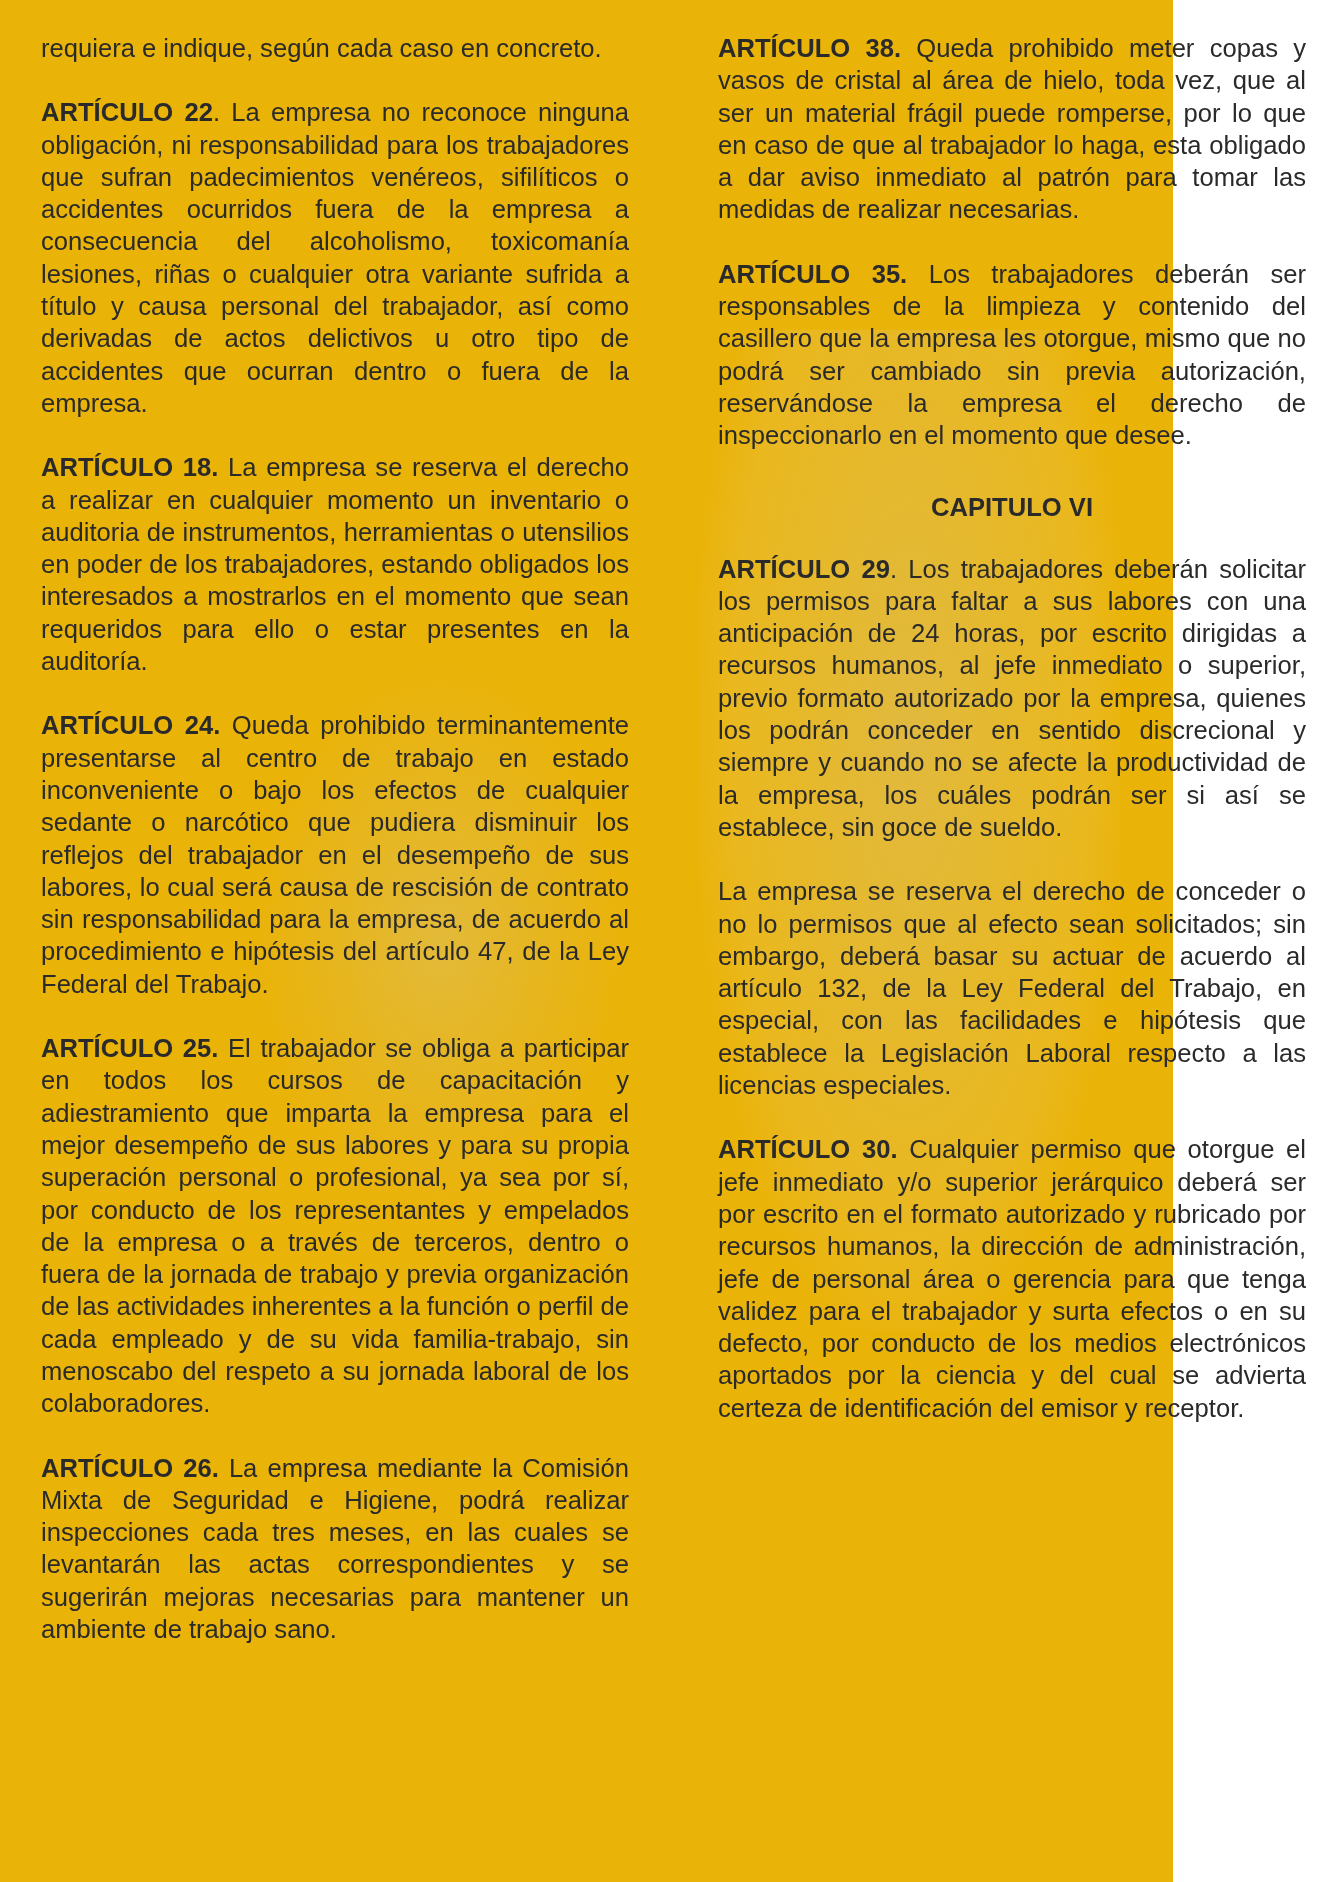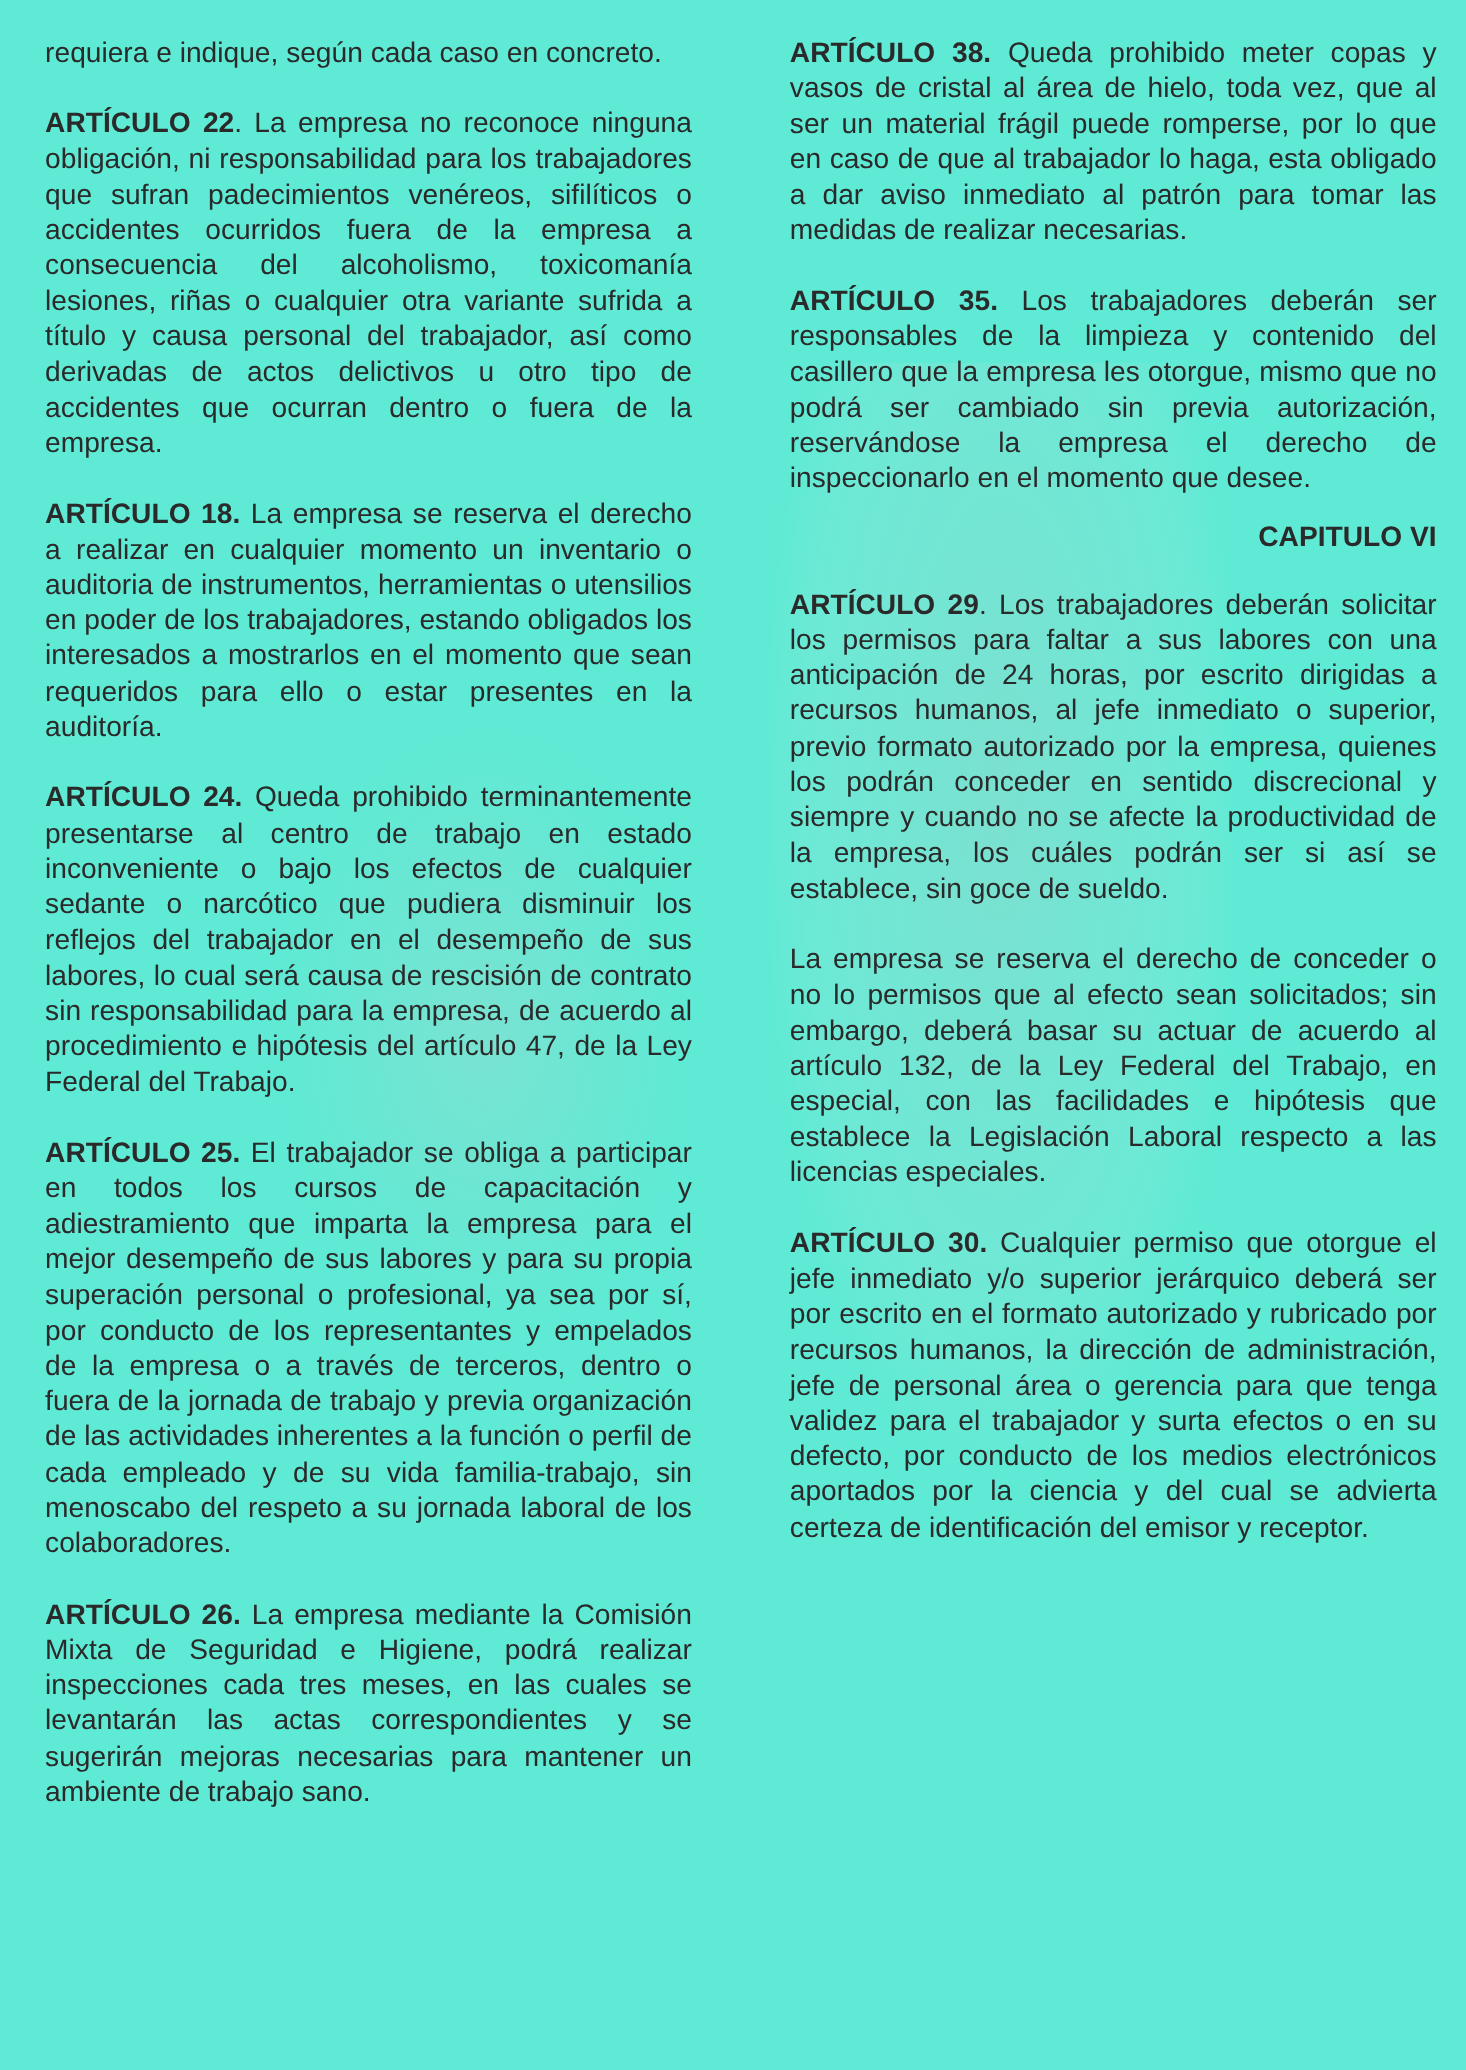--- a/index.html
+++ b/index.html
@@ -2,22 +2,22 @@
 <html><head>
 <meta charset="utf-8">
 <style>
   html, body { margin: 0; padding: 0; background: #ffffff; }
   body {
     width: 1333px; height: 1882px; position: relative; overflow: hidden;
     font-family: "Liberation Sans", sans-serif;
     color: #2a2a2a;
   }
   .page {
-    position: absolute; left: 0; top: 0; width: 1333px; height: 1882px;
-    background: #5eead4;
+    position: absolute; left: 0; top: 0; width: 1173px; height: 1882px;
+    background: #eab308;
   }
   
   .watermark {
     position: absolute; left: 700px; top: 330px; width: 420px; height: 1000px;
     background: radial-gradient(ellipse at 50% 40%, rgba(200,200,200,0.28), rgba(230,230,230,0.10) 60%, rgba(255,255,255,0) 75%);
     pointer-events: none;
   }
   .watermark-left {
     position: absolute; left: 250px; top: 660px; width: 380px; height: 560px;
     background: radial-gradient(ellipse at 50% 50%, rgba(205,205,205,0.25), rgba(255,255,255,0) 70%);
@@ -30,22 +30,22 @@
   .col-left { left: 41px; }
   .col-right { left: 718px; }
   .para {
     margin: 0 0 32px 0;
     text-align: justify;
     text-align-last: left;
     hyphens: none;
   }
   .art-label { font-weight: bold; }
   .chapter {
-    text-align: right; font-weight: bold;
-    margin: 21px 0 30px 0;
+    text-align: center; font-weight: bold;
+    margin: 40px 0 30px 0;
   }
   .chapter div { line-height: 31px; }
 </style>
 </head>
 <body>
 
 <div class="page">
   <div class="watermark"></div>
   <div class="watermark-left"></div>
 

